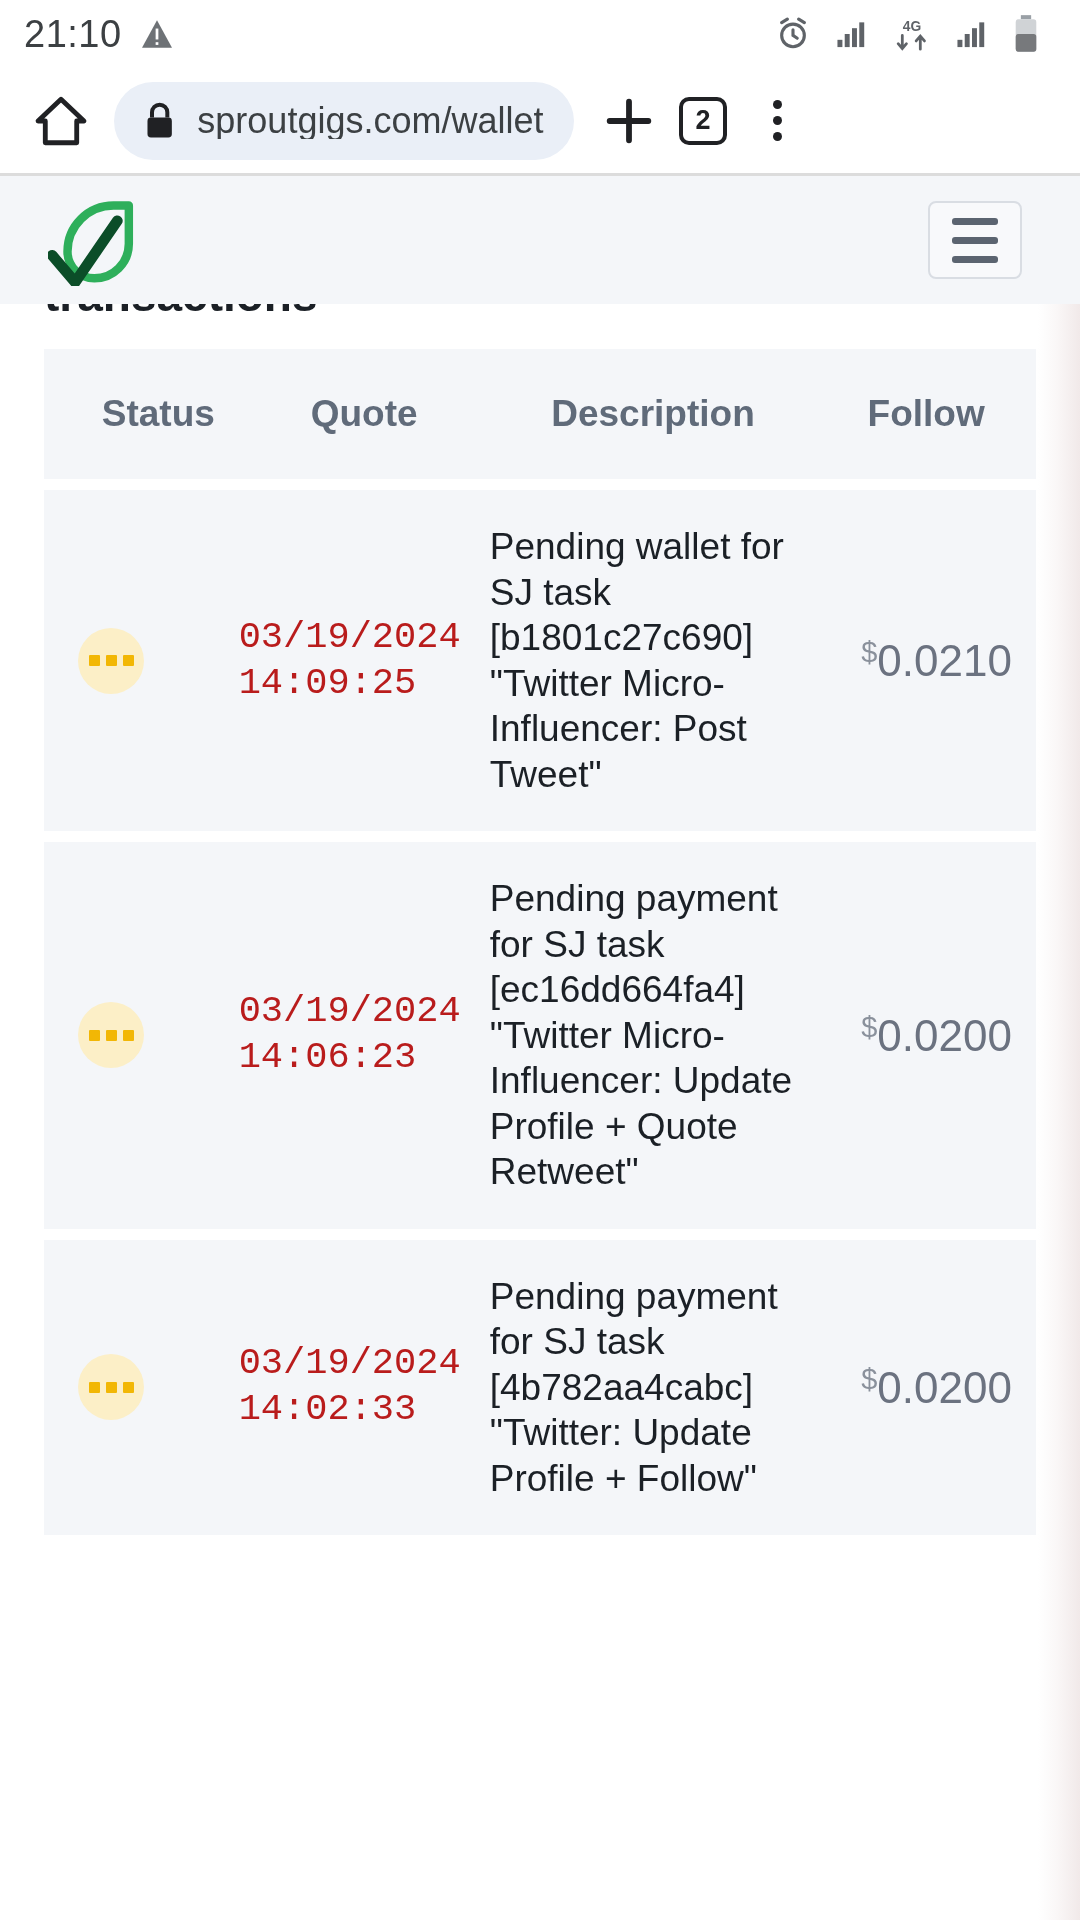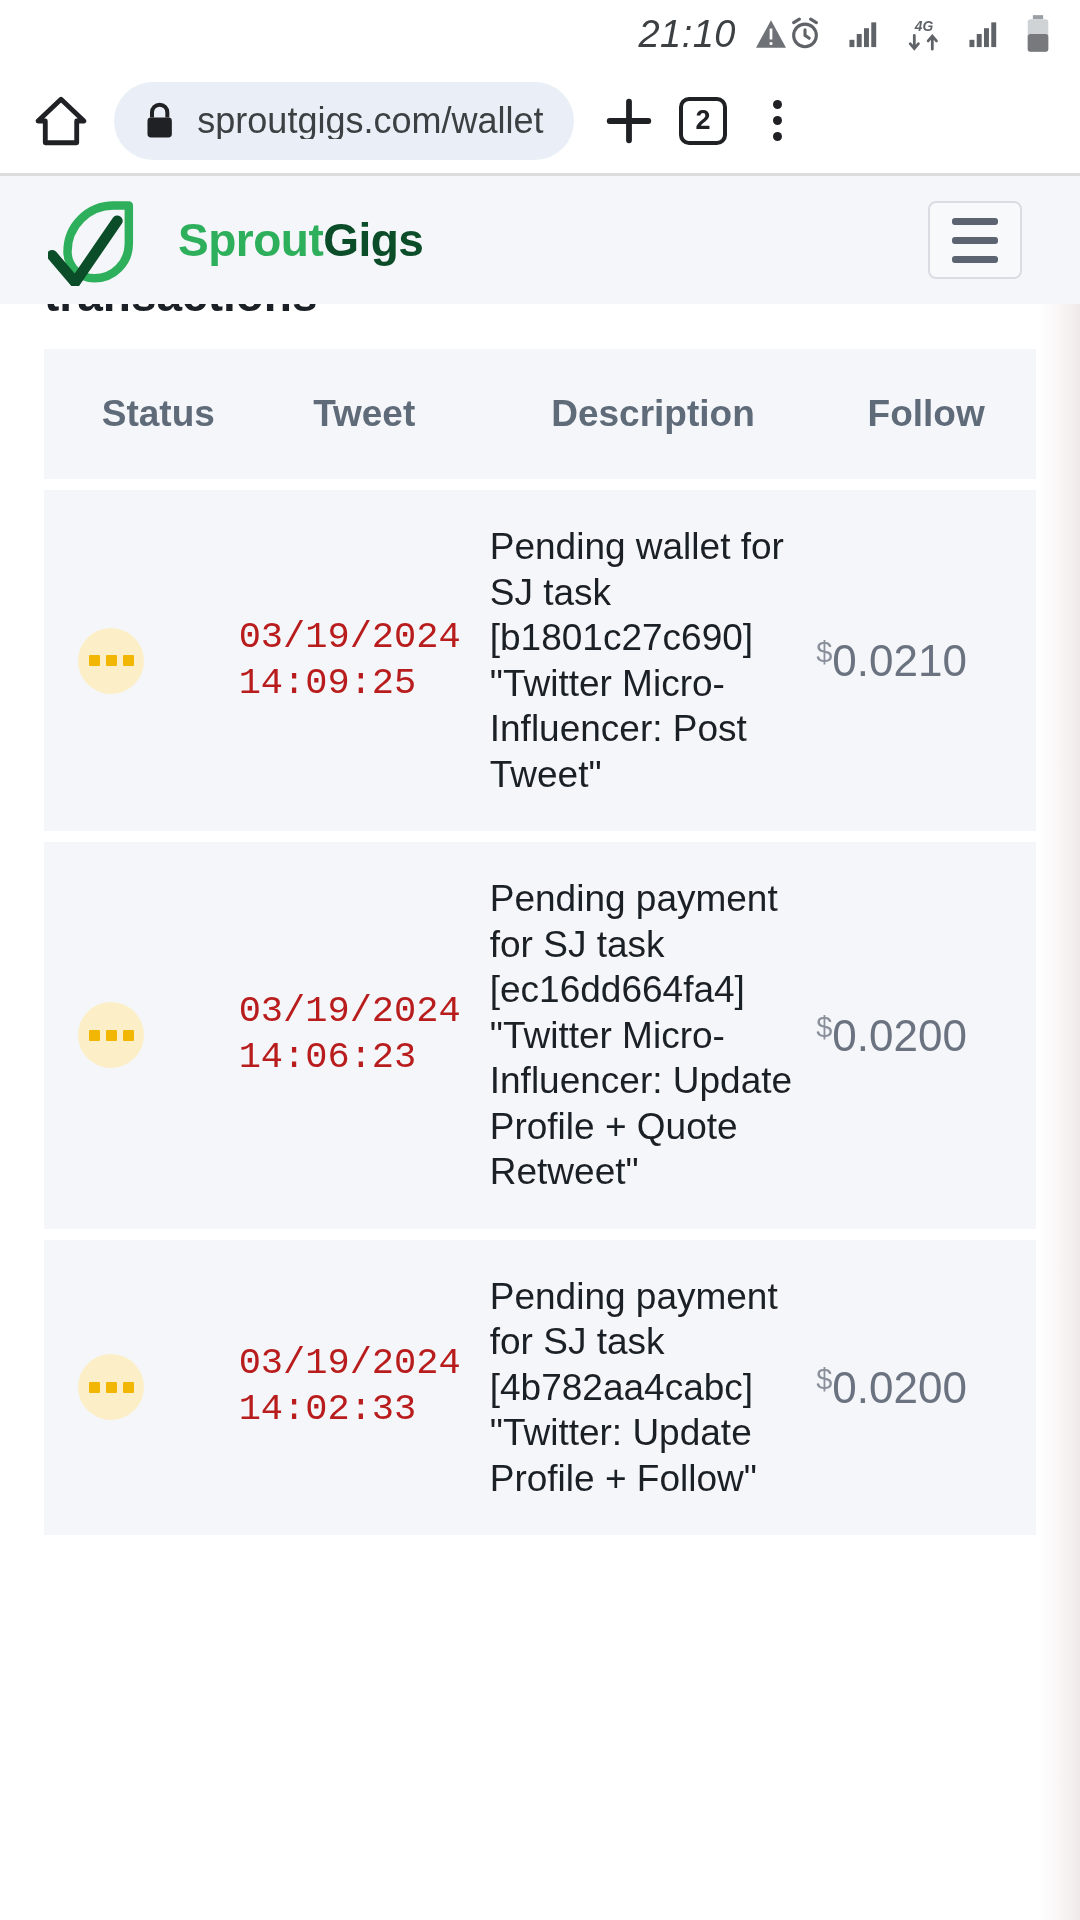--- a/index.html
+++ b/index.html
@@ -11,23 +11,22 @@
     font-family: "Liberation Sans", sans-serif;
     overflow: hidden;
   }
 
   
   .status-bar {
     height: 68px;
     background: #ffffff;
     display: flex;
     align-items: center;
-    justify-content: flex-end;
-    padding: 0 30px 0 24px;
-    font-style: italic;
+    justify-content: space-between;
+    padding: 0 42px 0 24px;
   }
   .status-left {
     display: flex;
     align-items: center;
     gap: 18px;
   }
   .status-clock {
     font-size: 38px;
     color: #3c4043;
     letter-spacing: 0.5px;
@@ -231,20 +230,21 @@
     color: #1b2026;
     line-height: 1.23;
     word-break: break-word;
     padding-right: 14px;
   }
   .cell-amount {
     font-size: 44px;
     color: #6b7280;
     white-space: nowrap;
     line-height: 1;
+    margin-left: 45px;
   }
   .cell-amount .cur {
     font-size: 29px;
     vertical-align: 14px;
     color: #8a919c;
   }
 
   
   .edge-shadow {
     position: absolute;
@@ -335,42 +335,39 @@
 <div class="chrome-divider"></div>
 
 <div class="page">
 
   <div class="site-header">
     <div class="brand">
       <svg width="108" height="92" viewBox="0 0 56 48">
         <path d="M42 6 L42 26 a18 18 0 0 1 -18 18 a14 14 0 0 1 -14 -14 a24 24 0 0 1 24 -24 Z" fill="none" stroke="#2eaf5b" stroke-width="4.4" stroke-linejoin="round"></path>
         <path d="M2 32 L14 46 L36 14" fill="none" stroke="#0b4d28" stroke-width="5.6" stroke-linecap="round" stroke-linejoin="round"></path>
       </svg>
-      <div class="brand-name">
-        <span class="brand-sprout">Sprout</span><span class="brand-gigs">Gigs</span>
-      </div>
     </div>
 
     <div class="hamburger">
       <span></span>
       <span></span>
       <span></span>
     </div>
   </div>
 
   <div class="clipped-heading">
     <span>transactions</span>
   </div>
 
   <div class="table-wrap">
     <table class="tx-table">
       <thead>
         <tr>
           <th class="c-status">Status</th>
-          <th class="c-date">Tweet</th>
+          <th class="c-date">Quote</th>
           <th class="c-desc">Description</th>
           <th class="c-amount">Follow</th>
         </tr>
       </thead>
       <tbody>
 
         <tr>
           <td class="c-status">
             <div class="status-dot-badge">
                 <i></i>

